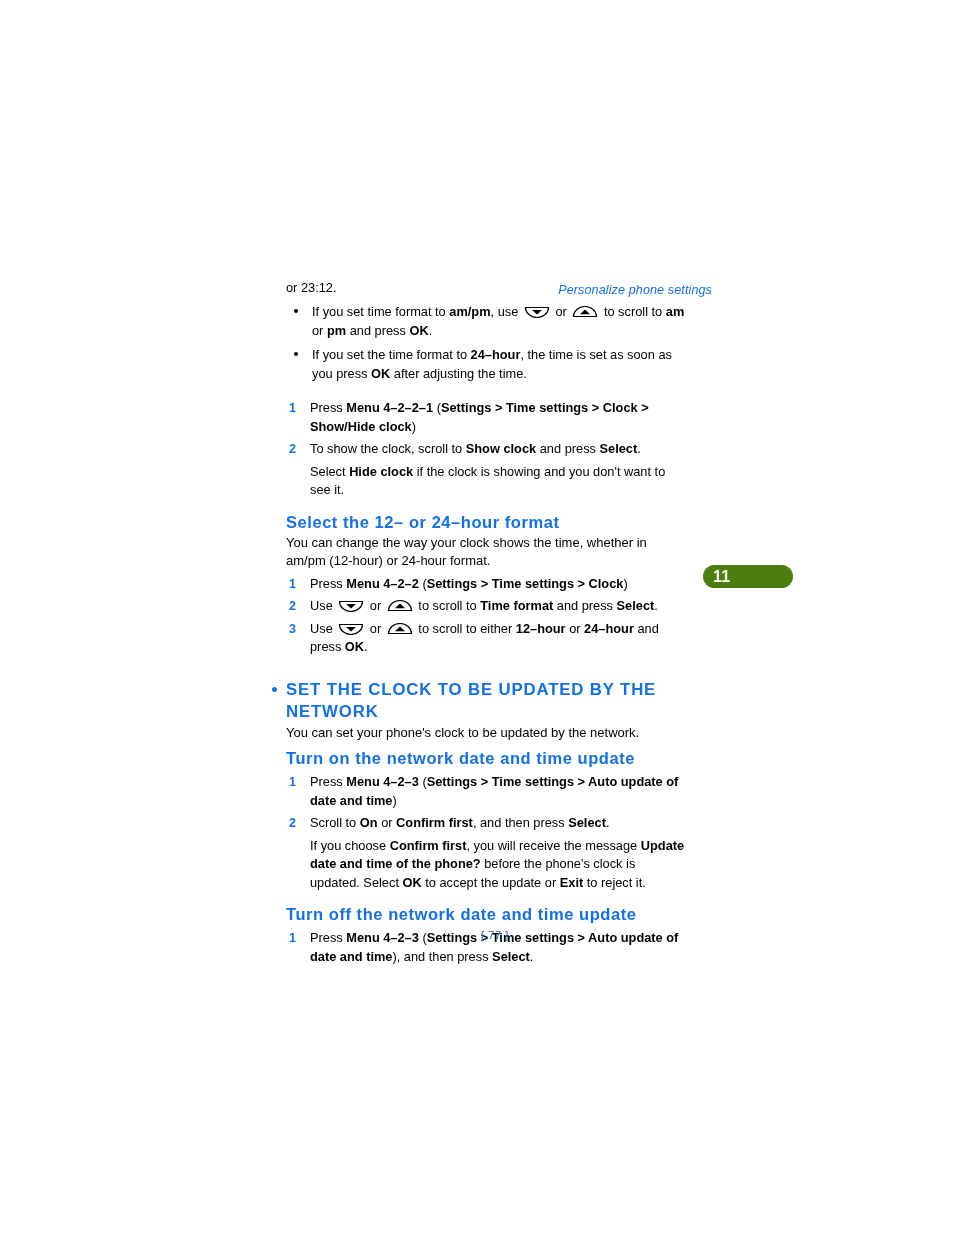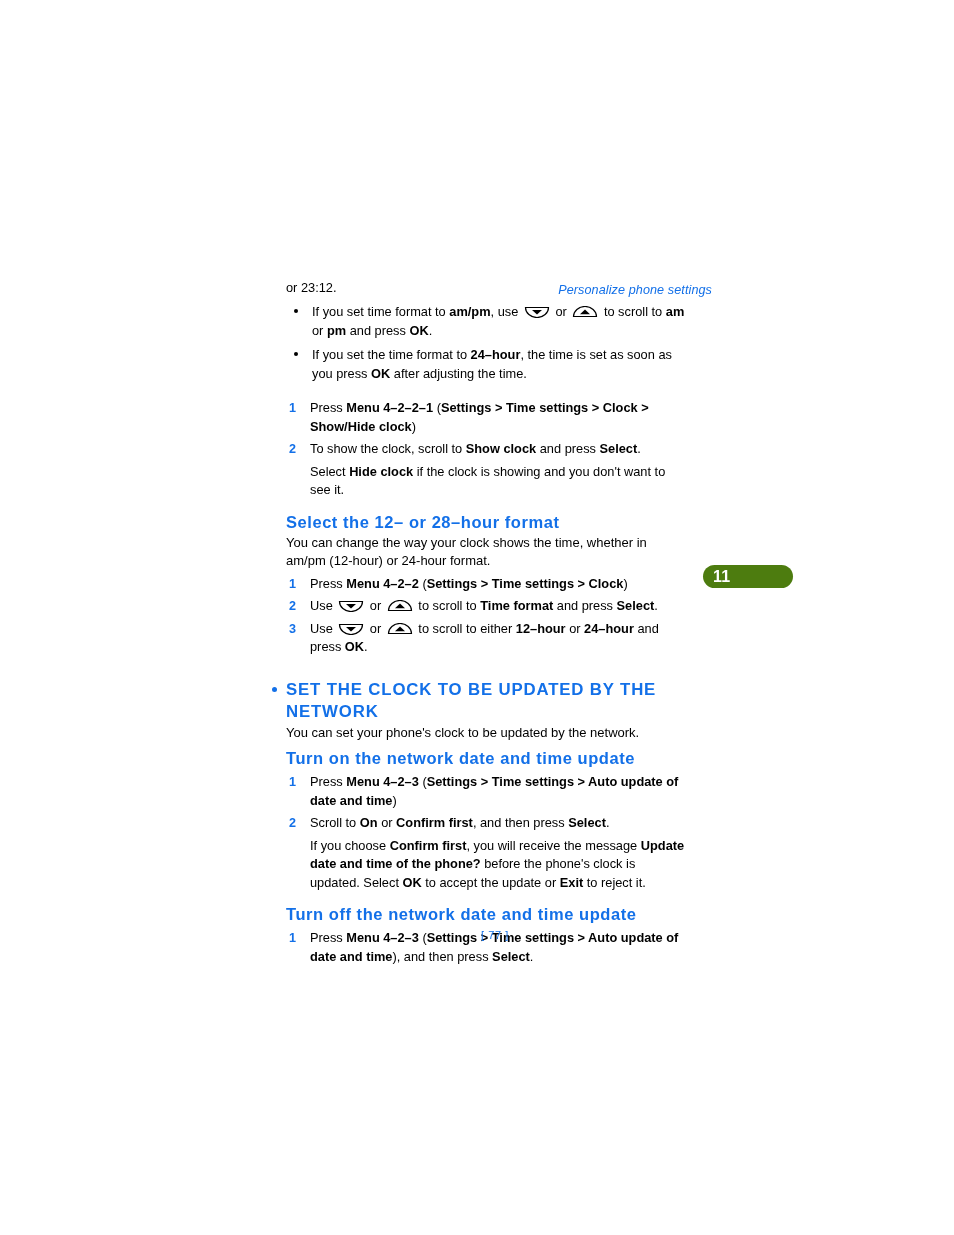--- a/index.html
+++ b/index.html
@@ -215,21 +215,21 @@
       <span class="step-num">2</span>
       <span>To show the clock, scroll to </span><b>Show clock</b><span> and press </span><b>Select</b><span>.</span>
     </div>
 
     <div class="step-sub">
       <span>Select </span><b>Hide clock</b><span> if the clock is showing and you don't want to see it.</span>
     </div>
 
     <div class="gap-m"></div>
 
-    <h2 class="sec-head">Select the 12– or 28–hour format</h2>
+    <h2 class="sec-head">Select the 12– or 24–hour format</h2>
 
     <div class="para">You can change the way your clock shows the time, whether in am/pm (12-hour) or 24-hour format.</div>
 
     <div class="step">
       <span class="step-num">1</span>
       <span>Press </span><b>Menu 4–2–2</b><span> (</span><b>Settings &gt; Time settings &gt; Clock</b><span>)</span>
     </div>
 
     <div class="step">
       <span class="step-num">2</span>

